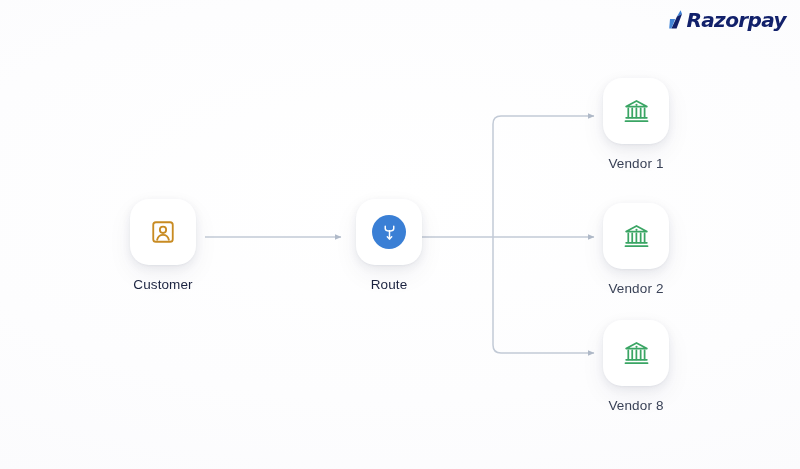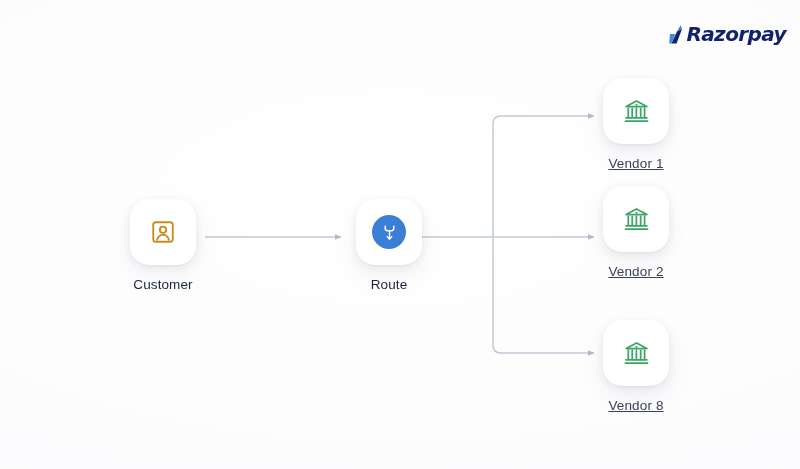--- a/index.html
+++ b/index.html
@@ -14,24 +14,24 @@
     overflow: hidden;
     background:
       radial-gradient(120% 90% at 50% 42%, #ffffff 0%, #fdfdfe 48%, #fbfbfd 78%, #f9f9fc 100%);
     font-family: "Liberation Sans", sans-serif;
     -webkit-font-smoothing: antialiased;
   }
 
   
   #brand {
     position: absolute;
-    top: 18px;
+    top: 10px;
     right: 14px;
     display: flex;
-    align-items: flex-end;
+    align-items: flex-start;
     height: 26px;
   }
   #brand .mark {
     display: block;
     width: 17px;
     height: 19px;
     line-height: 0;
   }
   #brand .word {
     font-family: "DejaVu Sans", sans-serif;
@@ -86,28 +86,27 @@
   }
   .label.strong {
     font-weight: normal;
     color: #1b2340;
     letter-spacing: 0.1px;
   }
   .label.soft {
     font-weight: normal;
     color: #3a4257;
     letter-spacing: 0.15px;
-    text-decoration: underline;
   }
 
   
   #node-customer { left: 103px;  top: 199px; }
   #node-route    { left: 329px;  top: 199px; }
   #node-vendor-1 { left: 576px;  top: 78px;  }
-  #node-vendor-2 { left: 576px;  top: 186px; }
+  #node-vendor-2 { left: 576px;  top: 203px; }
   #node-vendor-3 { left: 576px;  top: 320px; }
 
   .route-disc {
     width: 34px;
     height: 34px;
     border-radius: 50%;
     background: #3a7fd5;
     display: flex;
     align-items: center;
     justify-content: center;

